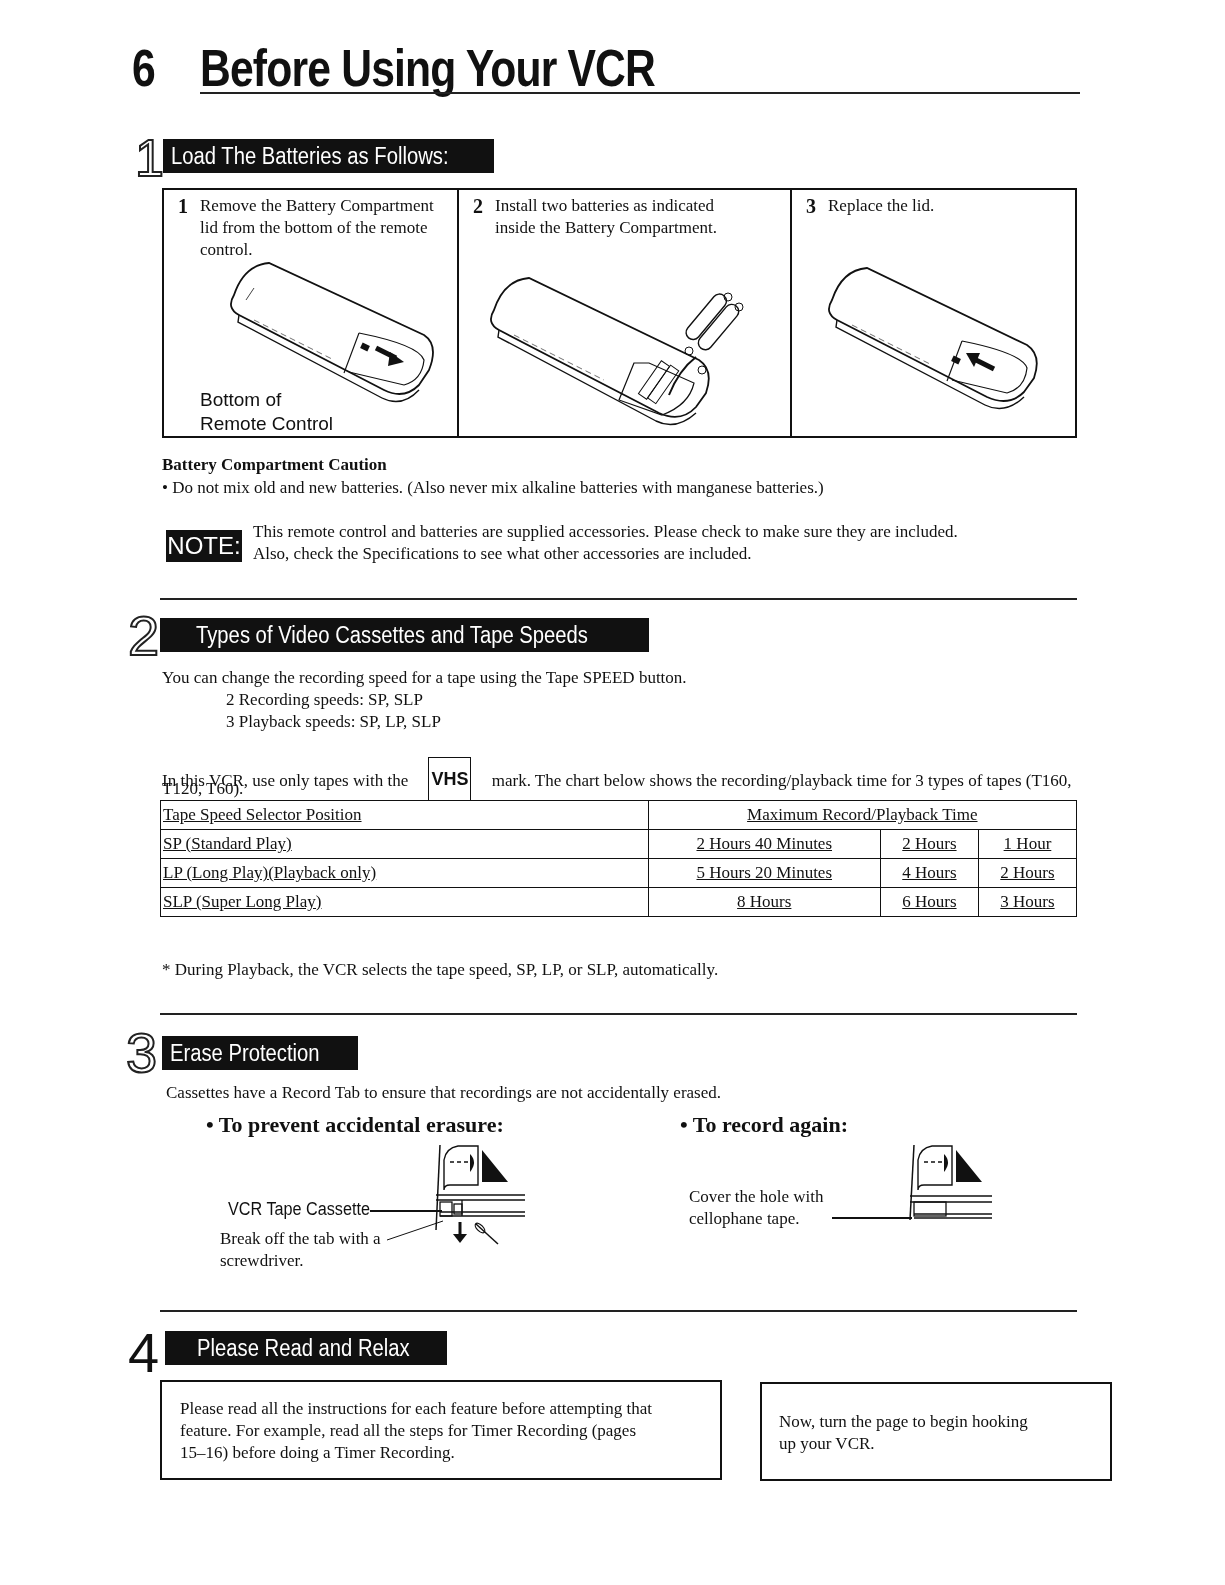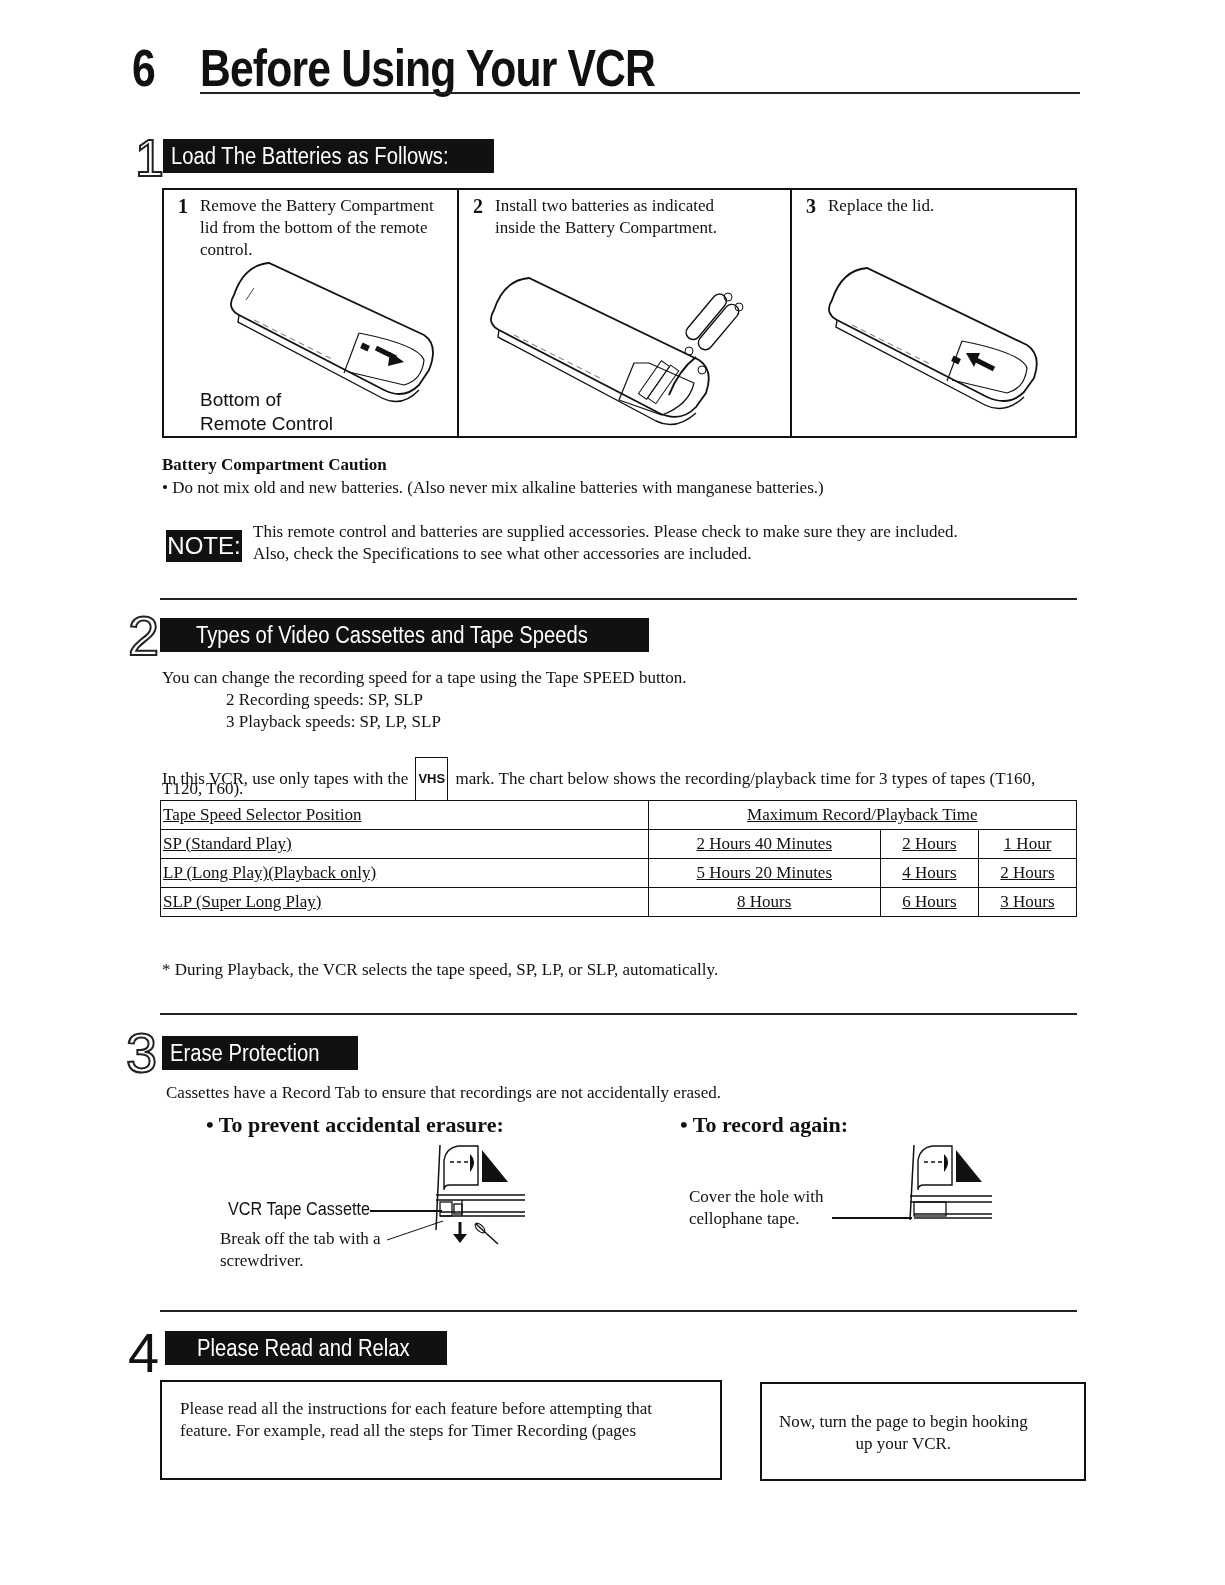--- a/index.html
+++ b/index.html
@@ -140,21 +140,21 @@
 
 <div class="abs sec-num sec-num-2">2</div>
 <div class="abs banner" style="left:160px; top:618px;padding-left:36px;"><span>Types of Video Cassettes and Tape Speeds</span></div>
 
 <div class="abs text-17" style="left:162px; top:667px;">You can change the recording speed for a tape using the Tape SPEED button.</div>
 <div class="abs text-17" style="left:226px; top:689px;">2 Recording speeds: SP, SLP</div>
 <div class="abs text-17" style="left:226px; top:711px;">3 Playback speeds: SP, LP, SLP</div>
 
 <div class="abs text-17" style="left:162px; top:757px; white-space:nowrap;">
   <span>In this VCR, use only tapes with the</span>
-  <span style="display:inline-block; border:1.5px solid #111; font-family:'Liberation Sans',sans-serif; font-weight:bold; font-size:13px; line-height:14px; padding:14px 2px; margin:0 3px; vertical-align:1px;">VHS</span>
+  <span style="display:inline-block; border:1.5px solid #111; font-family:'Liberation Sans',sans-serif; font-weight:bold; font-size:18px; line-height:14px; padding:14px 2px; margin:0 16px; vertical-align:1px;">VHS</span>
   <span>mark. The chart below shows the recording/playback time for 3 types of tapes (T160,</span>
 </div>
 <div class="abs text-17" style="left:162px; top:778px;">T120, T60).</div>
 
 <table class="abs tape-table">
   <tbody>
       <tr>
     <td colspan="2" style="border-bottom:none; width:290px;">Tape Speed Selector Position</td>
     <td colspan="3" class="c">Maximum Record/Playback Time</td>
   </tr>
@@ -232,20 +232,21 @@
 
 <div class="abs hr" style="left:160px; top:1310px; width:917px;"></div>
 
 <div class="abs sec-num sec-num-4">4</div>
 <div class="abs banner" style="left:165px; top:1331px;padding-left:32px;"><span>Please Read and Relax</span></div>
 
 <div class="abs box" style="left:160px; top:1380px; width:562px; height:100px;">
   <div class="text-17" style="position:absolute; left:18px; top:16px;">
     <div>Please read all the instructions for each feature before attempting that</div>
     <div>feature. For example, read all the steps for Timer Recording (pages</div>
-  </div>
-</div>
-<div class="abs box" style="left:760px; top:1382px; width:326px; height:99px;text-align:center;">
+    <div>15–16) before doing a Timer Recording.</div>
+  </div>
+</div>
+<div class="abs box" style="left:760px; top:1382px; width:352px; height:99px;">
   <div class="text-17" style="position:absolute; left:17px; top:27px;">
     <div>Now, turn the page to begin hooking</div>
     <div>up your VCR.</div>
   </div>
 </div>
 
 </body></html>

